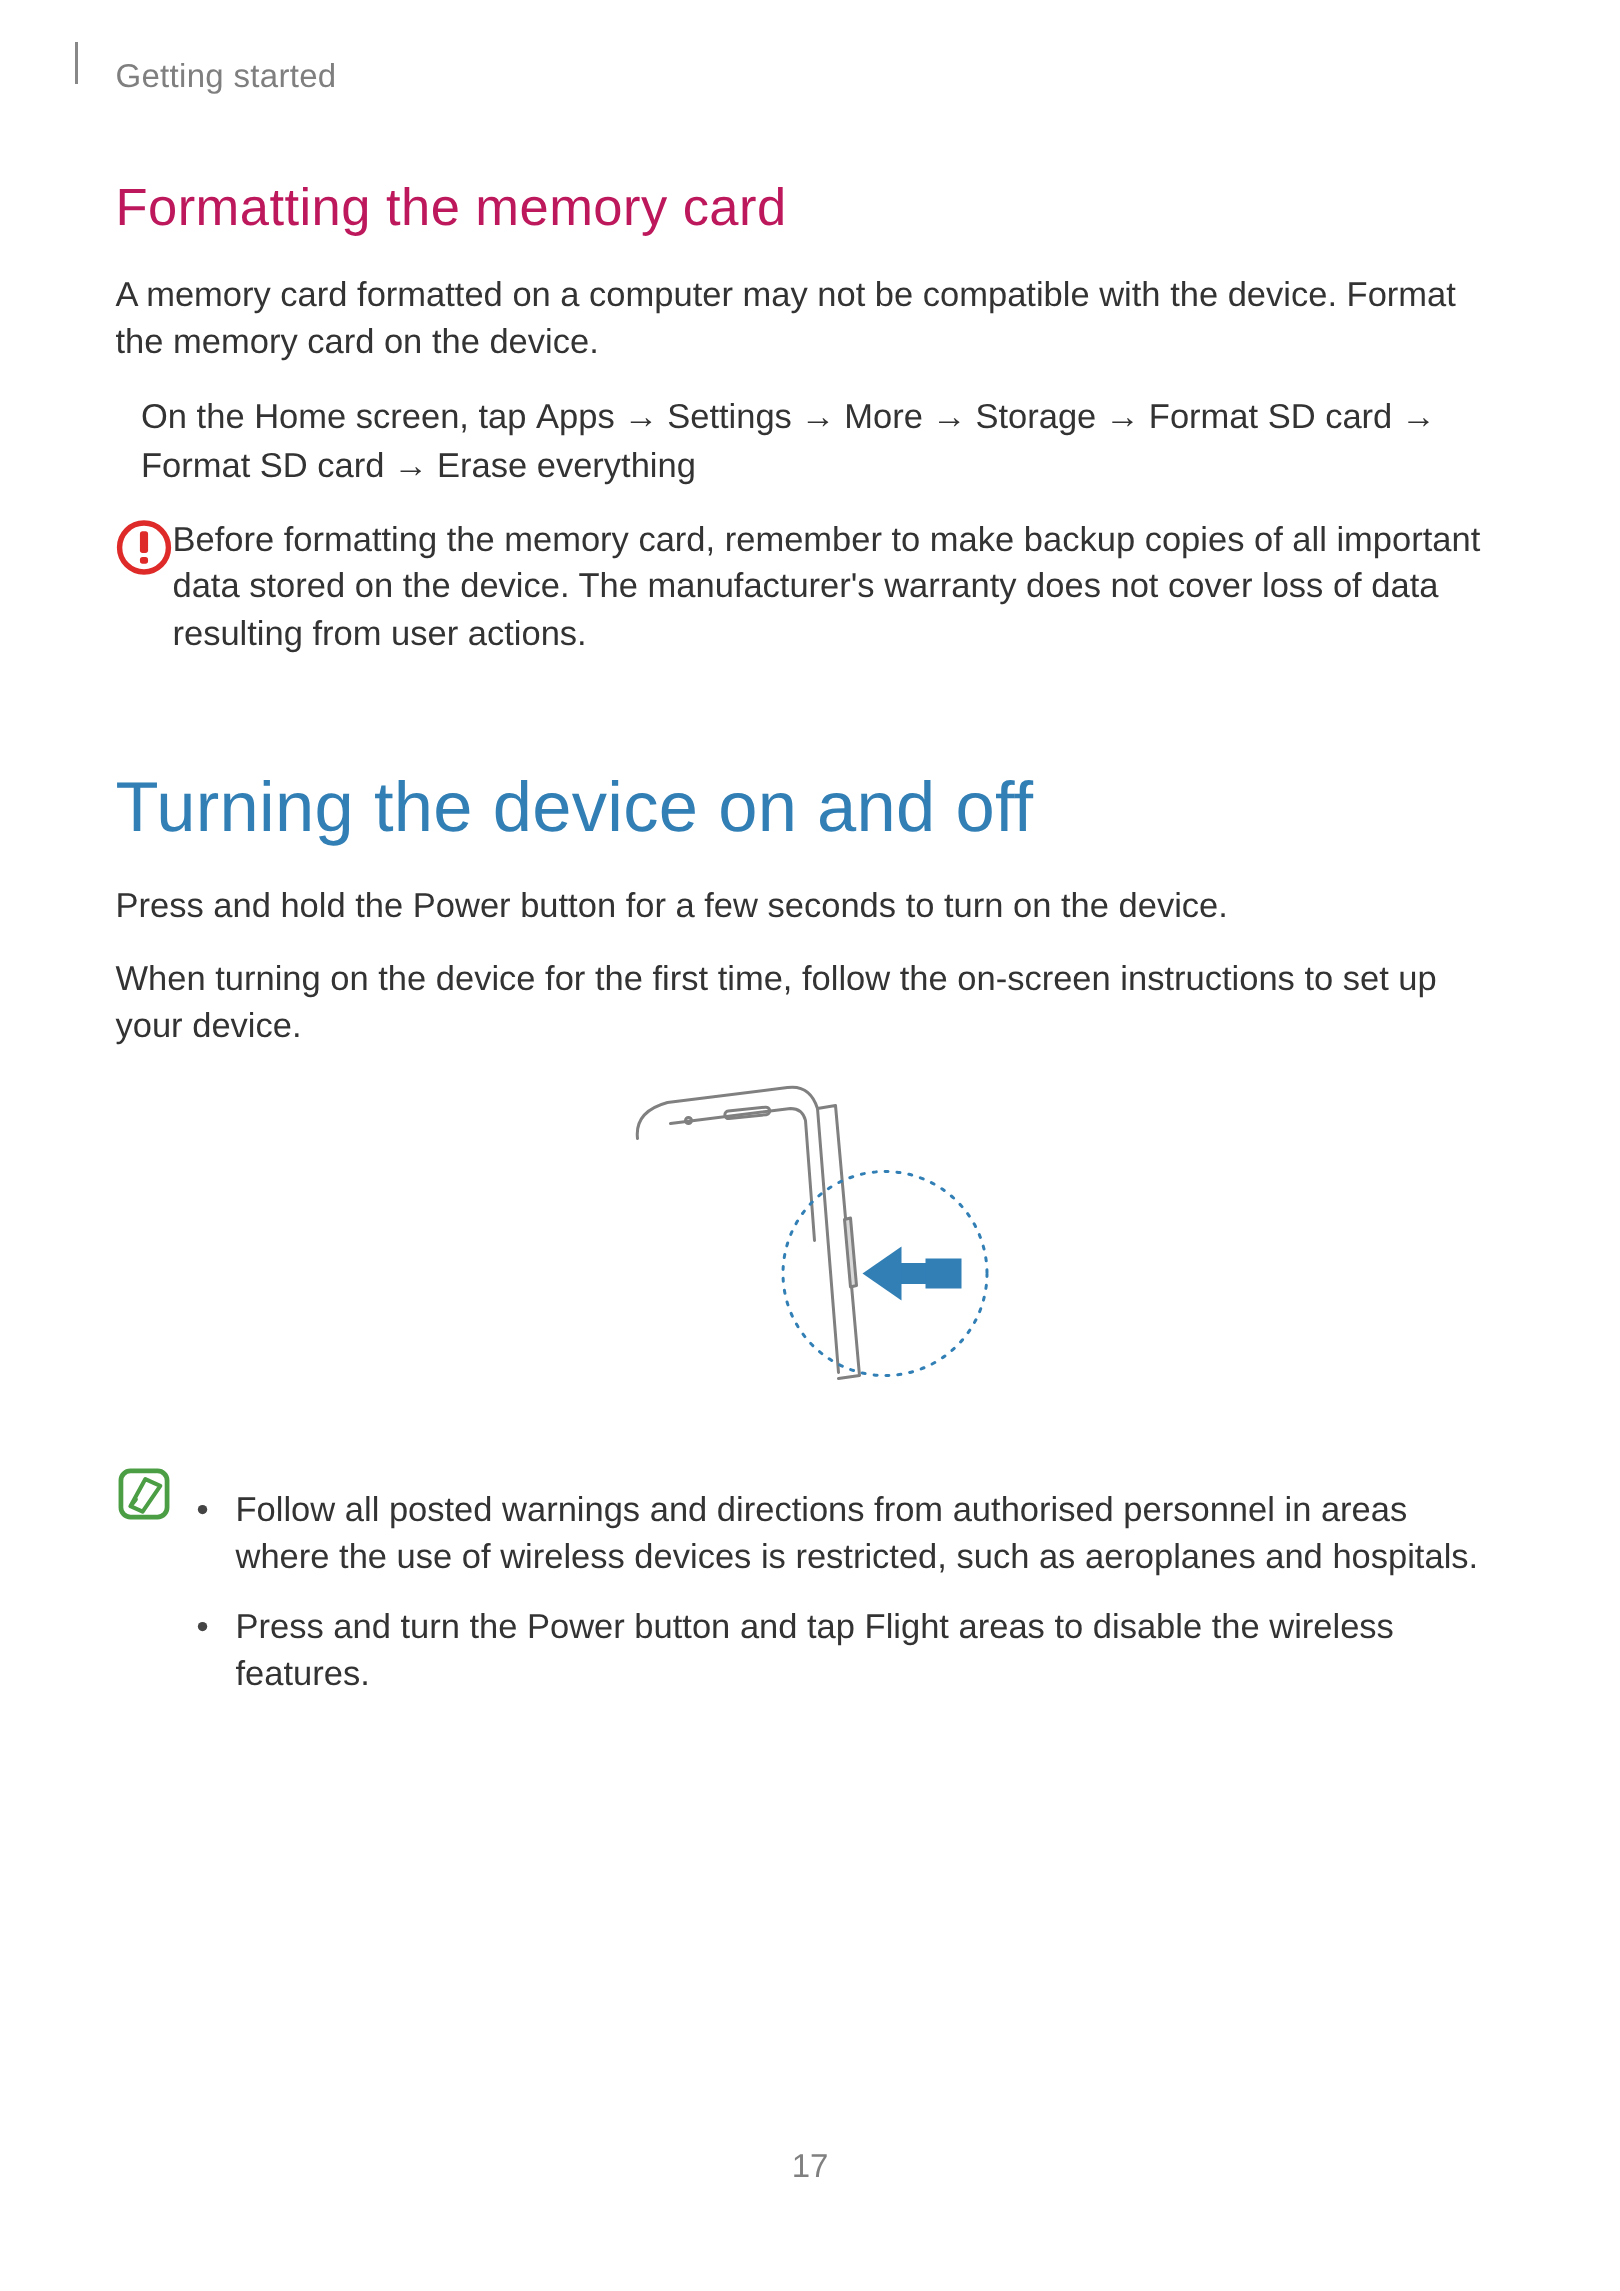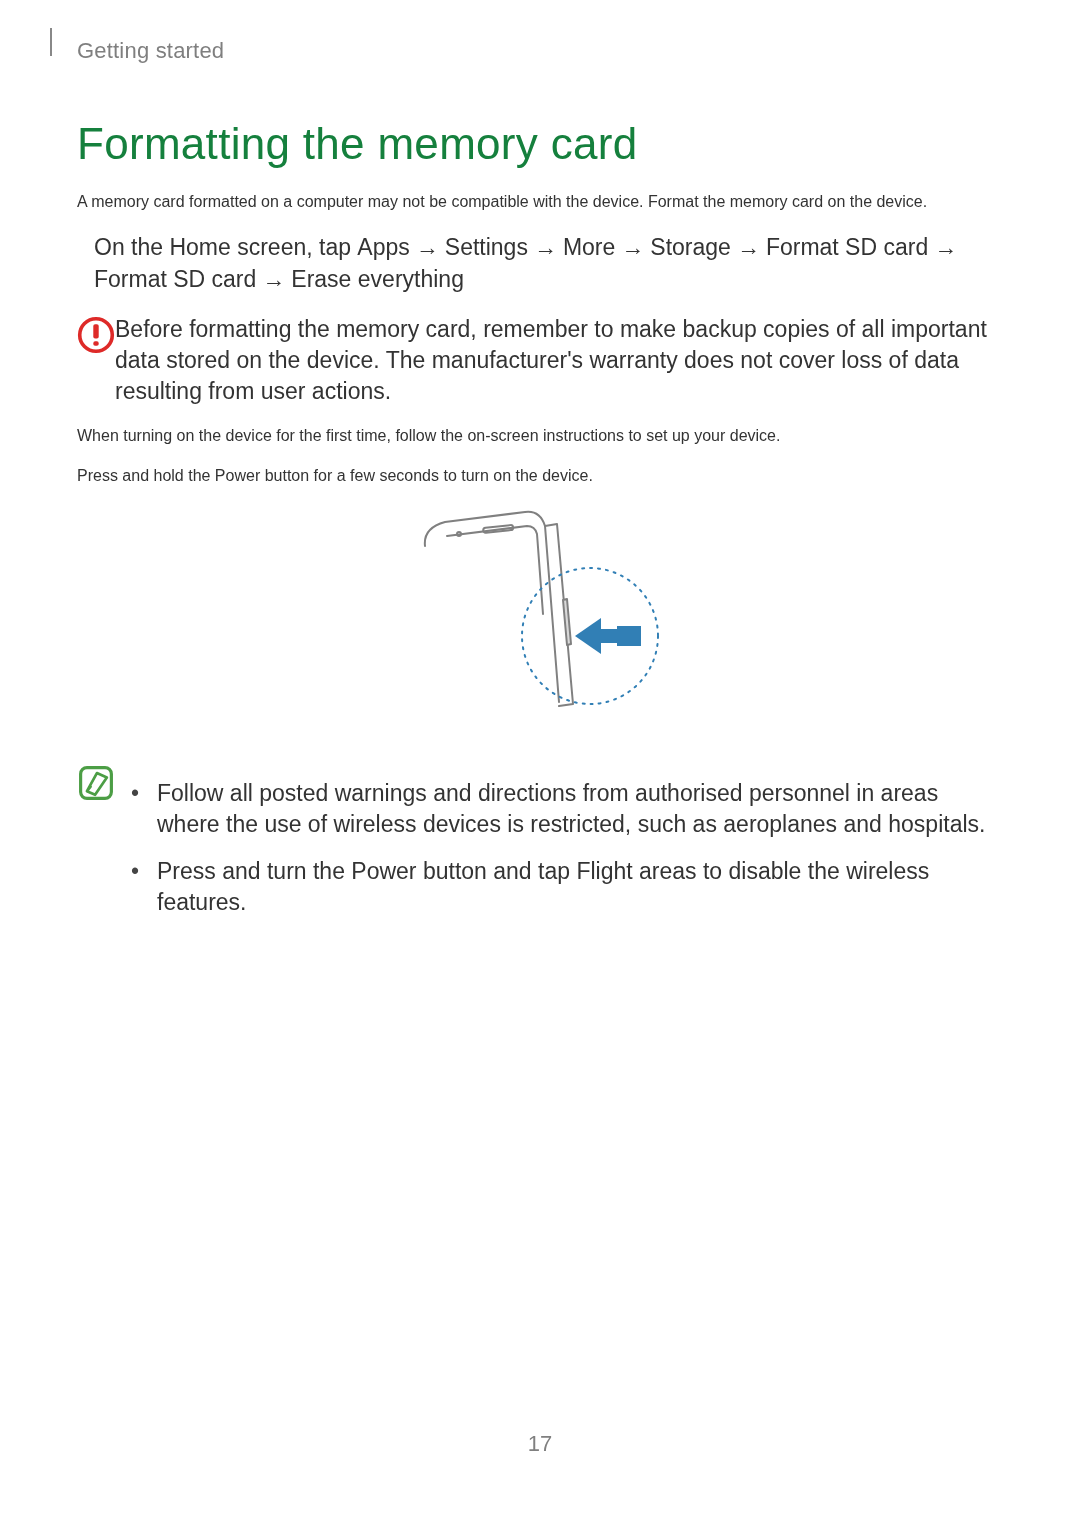--- a/index.html
+++ b/index.html
@@ -27,36 +27,36 @@
   height: 28px;
   background: #888;
 }
 .breadcrumb {
   font-size: 22px;
   color: #7f7f7f;
   margin: 6px 0 55px 0;
   letter-spacing: 0.2px;
 }
 .h2 {
-  color: #15803d;
-  font-size: 44px;
+  color: #be185d;
+  font-size: 35px;
   font-weight: 400;
   letter-spacing: 0.3px;
   margin: 12px 0 22px 0;
 }
 .h1 {
   color: #317fb5;
   font-size: 47px;
   font-weight: 400;
   line-height: 1.05;
   letter-spacing: 0.2px;
   margin: 75px 0 26px 0;
 }
 .para {
-  font-size: 16px;
+  font-size: 23px;
   line-height: 1.35;
   color: #333;
   margin: 0 0 18px 0;
 }
 .steps {
   font-size: 23px;
   line-height: 1.42;
   color: #333;
   margin: 0 0 18px 17px;
 }
@@ -132,23 +132,24 @@
     <div class="icon">
       <svg viewBox="0 0 42 42" width="38" height="38">
         <circle cx="21" cy="21" r="18" fill="none" stroke="#DE2A28" stroke-width="4"></circle>
         <rect x="18" y="9" width="6" height="16" rx="2" fill="#DE2A28"></rect>
         <rect x="18" y="28" width="6" height="5" rx="2" fill="#DE2A28"></rect>
       </svg>
     </div>
     <div class="text">Before formatting the memory card, remember to make backup copies of all important data stored on the device. The manufacturer's warranty does not cover loss of data resulting from user actions.</div>
   </div>
 
+  <h1 class="h1">Turning the device on and off</h1>
 
+  <p class="para">Press and hold the Power button for a few seconds to turn on the device.</p>
   <p class="para">When turning on the device for the first time, follow the on-screen instructions to set up your device.</p>
-  <p class="para">Press and hold the Power button for a few seconds to turn on the device.</p>
 
   <div class="figure">
     <svg viewBox="0 0 310 230" width="310" height="230">
 
       <g fill="none" stroke="#808080" stroke-width="2" stroke-linejoin="round" stroke-linecap="round">
         <path d="M40 42 Q38 24 60 18 L140 8 Q155 6 160 22 L174 198"></path>
         <path d="M62 32 L142 22 Q150 22 152 30 L158 110"></path>
 
         <rect x="98" y="24" width="30" height="5" rx="2.5" transform="rotate(-6 98 24)"></rect>
         <circle cx="74" cy="30" r="2"></circle>

